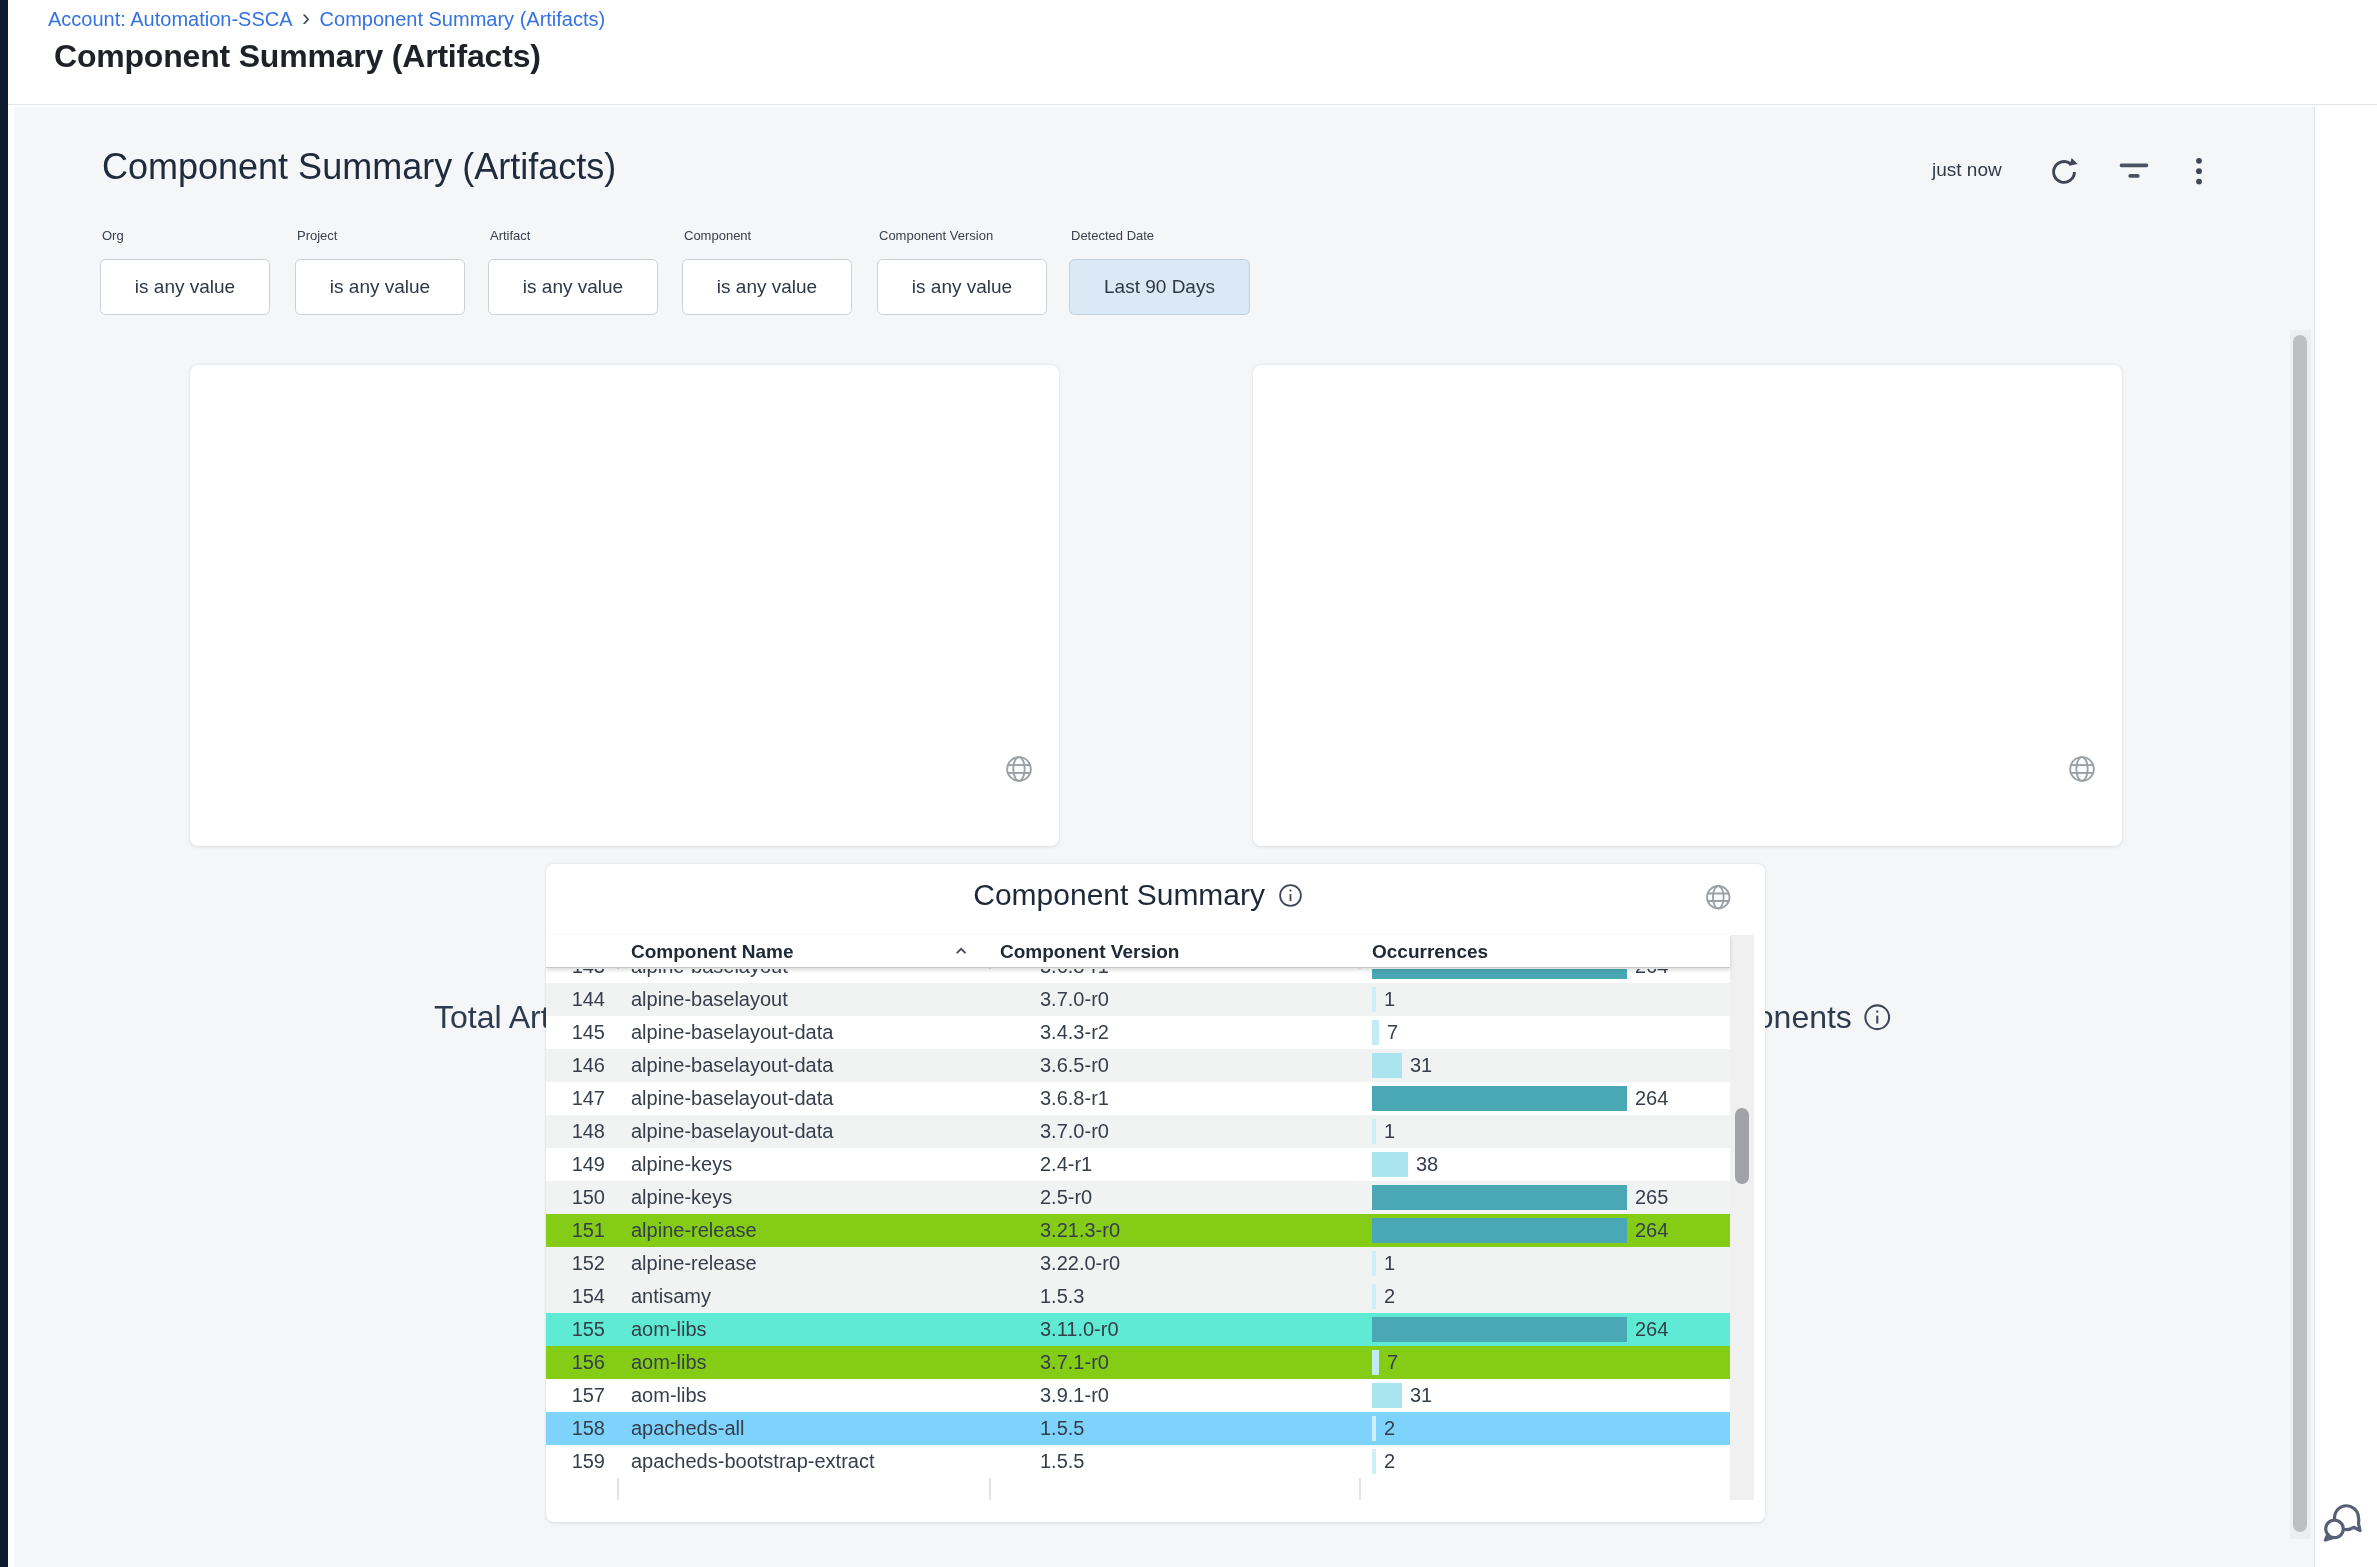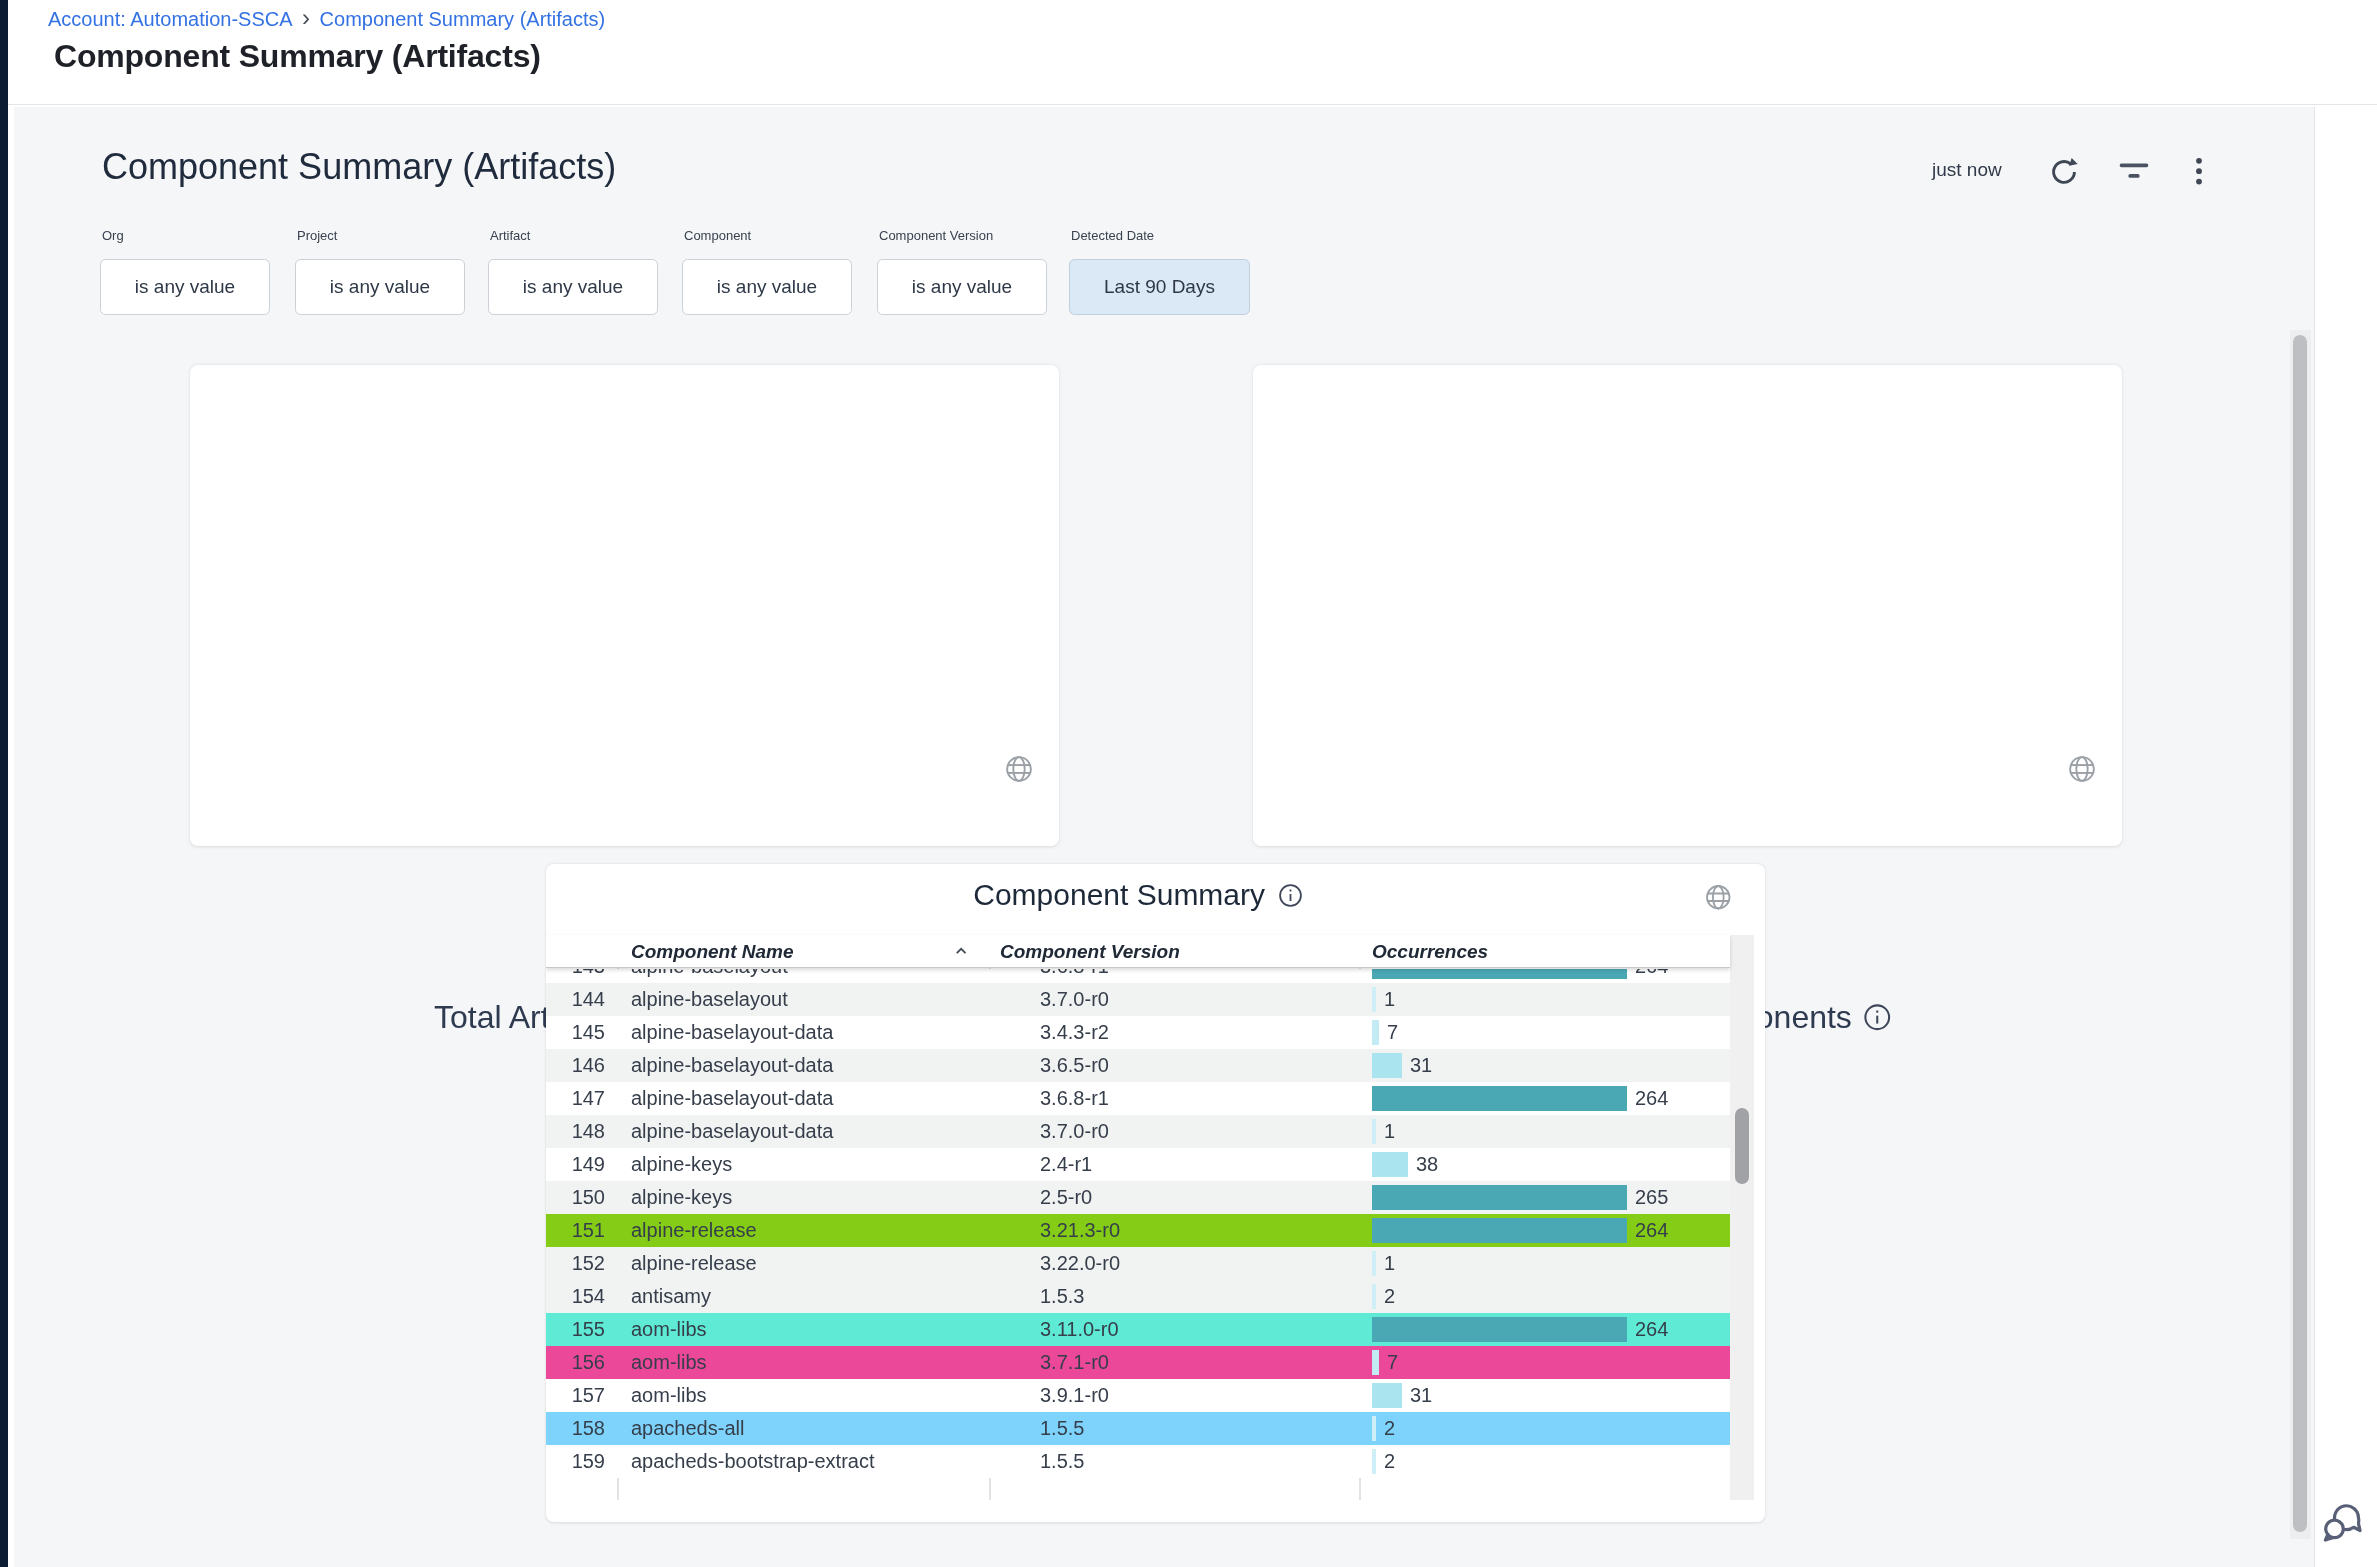--- a/index.html
+++ b/index.html
@@ -41,21 +41,21 @@
   .stat-label{position:absolute;left:0;top:634px;width:100%;display:flex;justify-content:center;align-items:center;gap:11px;
     font-size:32px;color:#2d3a50;}
   .globe{position:absolute;cursor:pointer;}
 
   
   #table-card{left:546px;top:864px;width:1219px;height:658px;overflow:hidden;}
   #table-title-row{position:absolute;left:0;top:14.3px;width:1184px;display:flex;justify-content:center;align-items:center;gap:12.7px;}
   #table-title{font-size:30px;color:#1d2939;}
   .col-div{position:absolute;top:71px;height:565px;width:1.6px;background:#e3e3e5;}
   #tbl-header{position:absolute;left:0;top:71px;width:1184px;height:33px;background:#ffffff;
-    border-bottom:1.6px solid #c6c8cb;box-shadow:0 2.4px 4px rgba(0,0,0,.15);box-sizing:border-box;z-index:3;font-style:italic;}
+    border-bottom:1.6px solid #c6c8cb;box-shadow:0 2.4px 4px rgba(0,0,0,.15);box-sizing:border-box;z-index:3;}
   .th{position:absolute;top:5.6px;font-size:19px;font-weight:700;color:#202a36;cursor:pointer;}
   #rows-viewport{position:absolute;left:0;top:105px;width:1184px;height:532px;overflow:hidden;z-index:1;}
   .trow{position:relative;width:1184px;height:33px;}
   .cell{position:absolute;top:0;height:33px;display:flex;align-items:center;font-size:20px;color:#353e4a;}
   .c-num{left:0;width:59px;justify-content:flex-end;}
   .c-name{left:85px;}
   .c-ver{left:454px;margin-left:40px;}
   .c-occ{left:826px;}
   .bar{height:25px;}
   .bar-label{margin-left:8px;font-size:20px;color:#353e4a;}
@@ -313,21 +313,21 @@
         </div>
         <div class="trow" style="background: #5eead4;">
           <div class="cell c-num">155</div>
           <div class="cell c-name">aom-libs</div>
           <div class="cell c-ver">3.11.0-r0</div>
           <div class="cell c-occ">
             <div class="bar" style="width: 255px; background: rgb(74, 168, 181);"></div>
             <span class="bar-label">264</span>
           </div>
         </div>
-        <div class="trow" style="background: #ec4899;">
+        <div class="trow" style="background: #84cc16;">
           <div class="cell c-num">156</div>
           <div class="cell c-name">aom-libs</div>
           <div class="cell c-ver">3.7.1-r0</div>
           <div class="cell c-occ">
             <div class="bar" style="width: 7.1px; background: rgb(194, 235, 243);"></div>
             <span class="bar-label">7</span>
           </div>
         </div>
         <div class="trow" style="background: rgb(255, 255, 255);">
           <div class="cell c-num">157</div>

